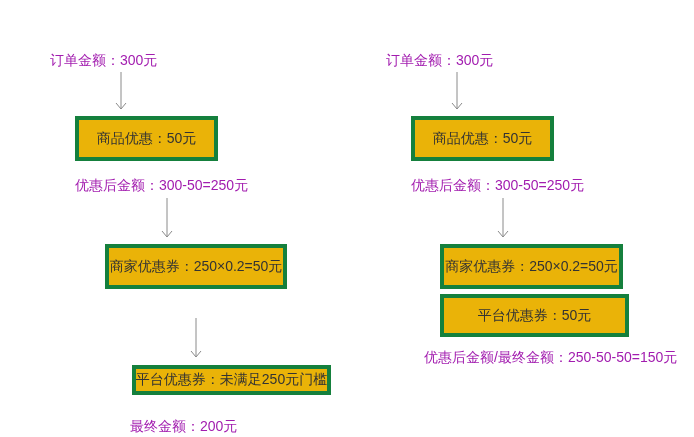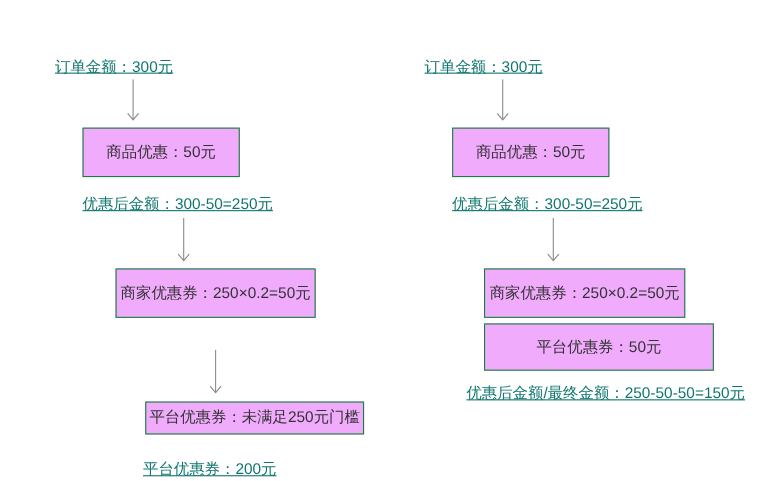--- a/index.html
+++ b/index.html
@@ -14,28 +14,27 @@
     background: #ffffff;
     overflow: hidden;
     font-family: "Liberation Sans", "DejaVu Sans", sans-serif;
     font-size: 14px;
     color: #333333;
   }
   .label {
     position: absolute;
     line-height: 20px;
     white-space: nowrap;
-    color: #0f766e;
-    text-decoration: underline;
+    color: #a21caf;
   }
   .node-box {
     position: absolute;
     box-sizing: border-box;
-    border: 1px solid #15803d;
-    background: #f0abfc;
+    border: 4px solid #15803d;
+    background: #eab308;
     display: flex;
     align-items: center;
     justify-content: center;
     white-space: nowrap;
     color: #333333;
   }
   .arrow {
     position: absolute;
     display: block;
   }
@@ -64,37 +63,37 @@
   <div class="node-box" style="left:105px; top:244px; width:182px; height:45px;">商家优惠券：250×0.2=50元</div>
 
 
   <svg class="arrow" style="left:189px; top:318px;" width="14" height="40" viewBox="0 0 14 40">
     <line x1="7" y1="0" x2="7" y2="39" stroke="#8a8a8a" stroke-width="1" fill="none"></line>
     <polyline points="2,33 7,39 12,33" stroke="#8a8a8a" stroke-width="1" fill="none"></polyline>
   </svg>
 
   <div class="node-box" style="left:132px; top:365px; width:199px; height:30px;">平台优惠券：未满足250元门槛</div>
 
-  <div class="label" style="left:130px; top:416px;">平台优惠券：200元</div>
+  <div class="label" style="left:130px; top:416px;">最终金额：200元</div>
 
   <div class="label" style="left:386px; top:50px;">订单金额：300元</div>
 
   <svg class="arrow" style="left:450px; top:72px;" width="14" height="38" viewBox="0 0 14 38">
     <line x1="7" y1="0" x2="7" y2="37" stroke="#8a8a8a" stroke-width="1" fill="none"></line>
     <polyline points="2,31 7,37 12,31" stroke="#8a8a8a" stroke-width="1" fill="none"></polyline>
   </svg>
 
   <div class="node-box" style="left:411px; top:116px; width:143px; height:45px;">商品优惠：50元</div>
 
   <div class="label" style="left:411px; top:175px;">优惠后金额：300-50=250元</div>
 
   <svg class="arrow" style="left:496px; top:198px;" width="14" height="40" viewBox="0 0 14 40">
     <line x1="7" y1="0" x2="7" y2="39" stroke="#8a8a8a" stroke-width="1" fill="none"></line>
     <polyline points="2,33 7,39 12,33" stroke="#8a8a8a" stroke-width="1" fill="none"></polyline>
   </svg>
 
   <div class="node-box" style="left:440px; top:244px; width:183px; height:45px;">商家优惠券：250×0.2=50元</div>
 
-  <div class="node-box" style="left:440px; top:294px; width:209px; height:43px;">平台优惠券：50元</div>
+  <div class="node-box" style="left:440px; top:294px; width:189px; height:43px;">平台优惠券：50元</div>
 
   <div class="label" style="left:424px; top:347px;">优惠后金额/最终金额：250-50-50=150元</div>
 
 </div>
 
 </body></html>

